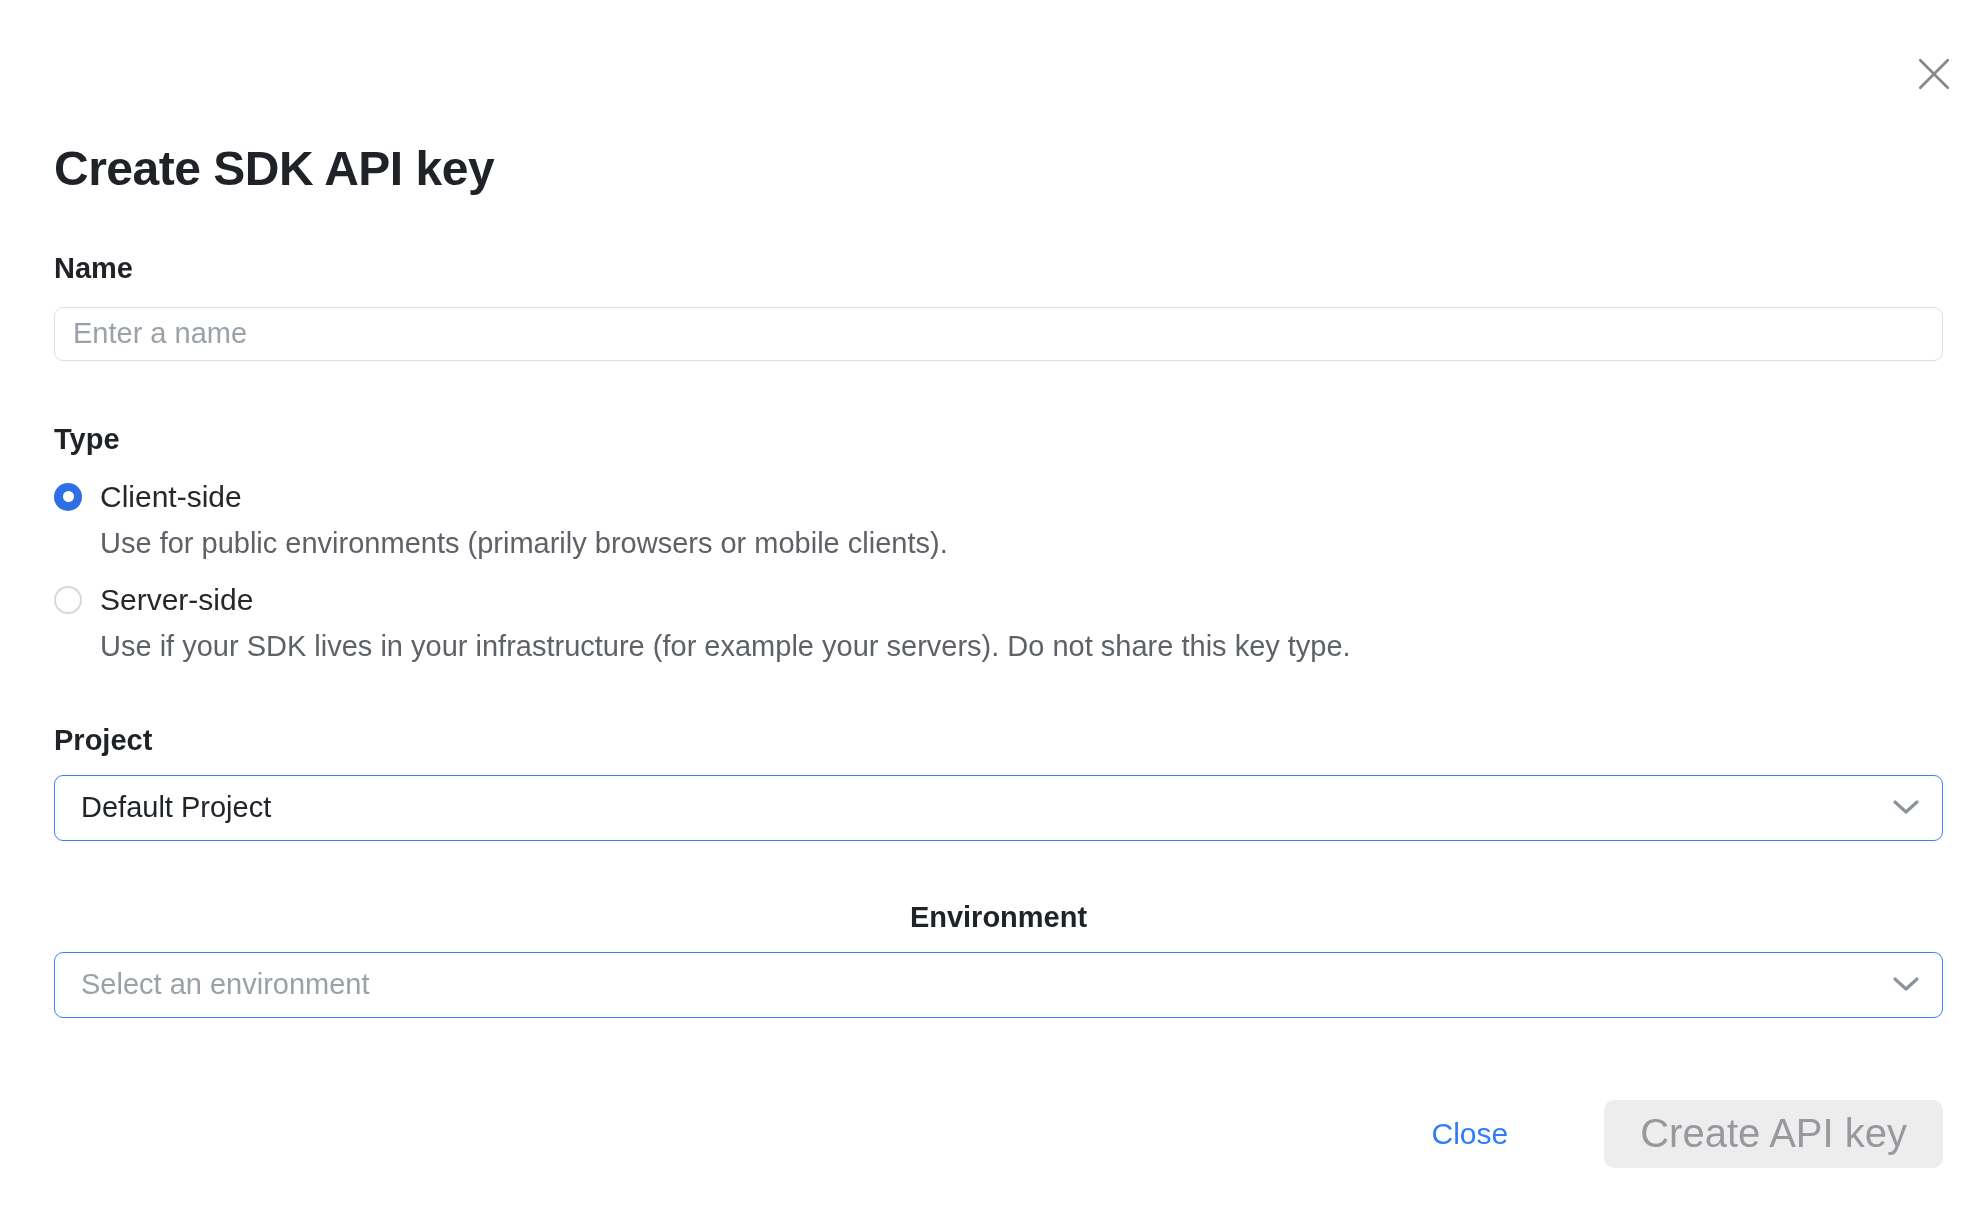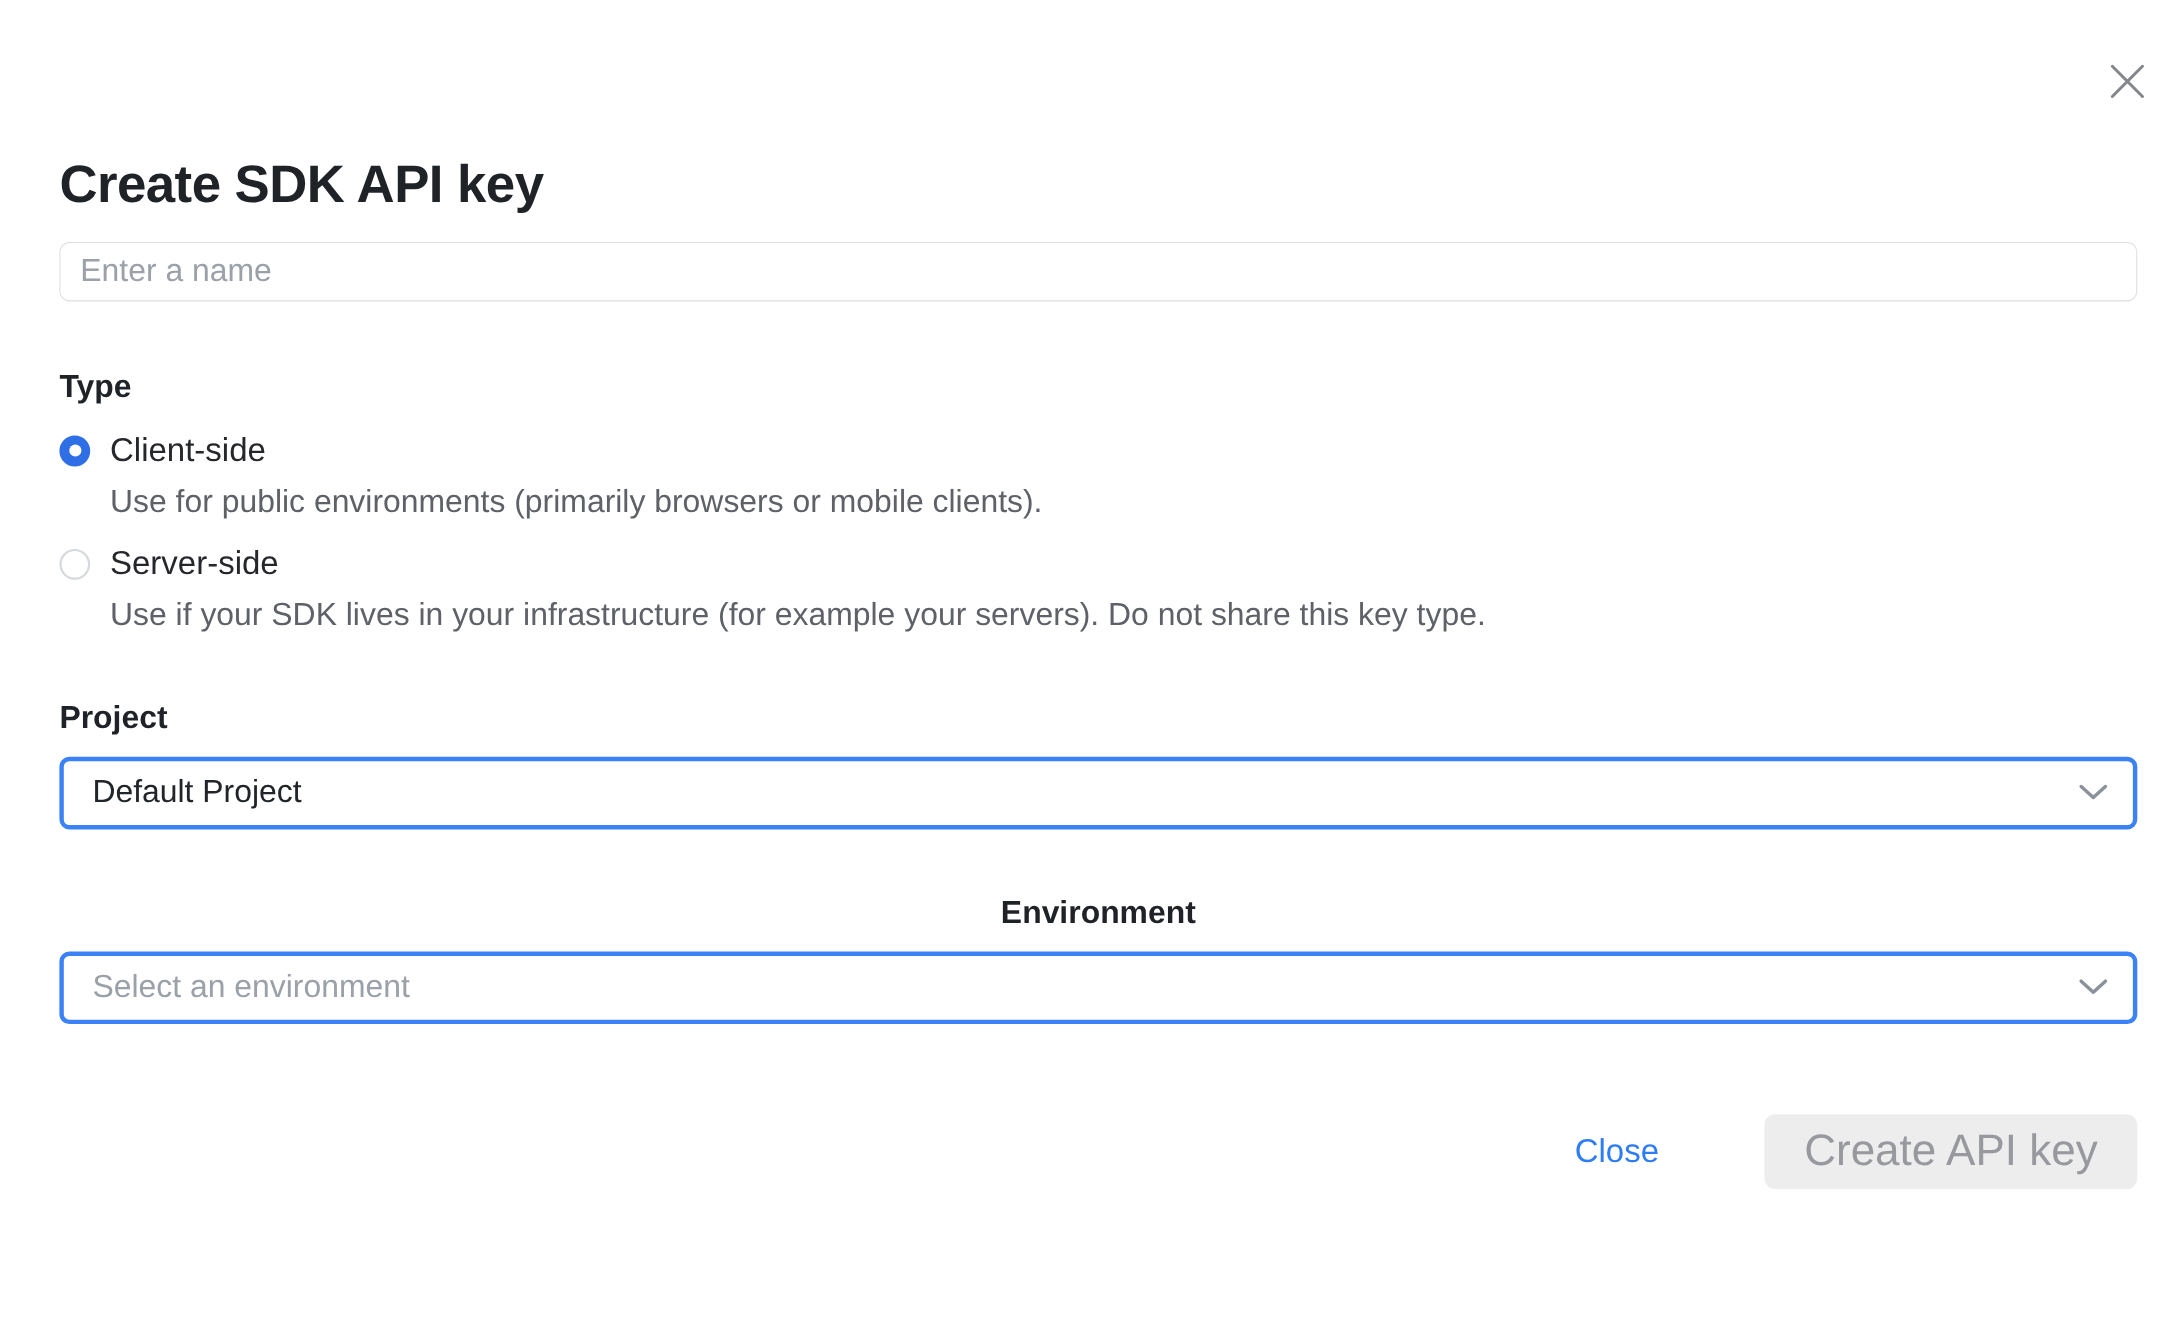--- a/index.html
+++ b/index.html
@@ -89,21 +89,21 @@
     margin-left: 46px;
     font-size: 29px;
     line-height: 40px;
     color: #5e6268;
   }
   .radio-desc + .radio-row { margin-top: 20px; }
   .select-box {
     margin-top: 18px;
     width: 100%;
     height: 66px;
-    border: 4px solid #3b82f6;
+    border: 1px solid #3b82f6;
     border-radius: 9px;
     background: #ffffff;
     display: flex;
     align-items: center;
     justify-content: space-between;
     padding: 0 22px 0 26px;
     cursor: pointer;
   }
   .select-value { font-size: 29px; color: #212529; }
   .select-value.placeholder { color: #9aa1a8; }
@@ -143,20 +143,21 @@
   <button class="close-btn">
     <span style="display:flex;">
       <svg width="38" height="38" viewBox="0 0 36 36" fill="none">
         <path d="M5 5 L31 31 M31 5 L5 31" stroke="#85878b" stroke-width="2.6" stroke-linecap="round"></path>
       </svg>
     </span>
   </button>
 
   <h1 class="dialog-title">Create SDK API key</h1>
 
+  <div class="field-label">Name</div>
   <input class="text-input" type="text" placeholder="Enter a name" style="">
 
   <div class="field-label type-label">Type</div>
 
   <div class="radio-group">
     <div class="radio-row">
       <span class="radio-circle selected">
           <span class="radio-dot"></span>
         </span>
       <span class="radio-label">Client-side</span>

